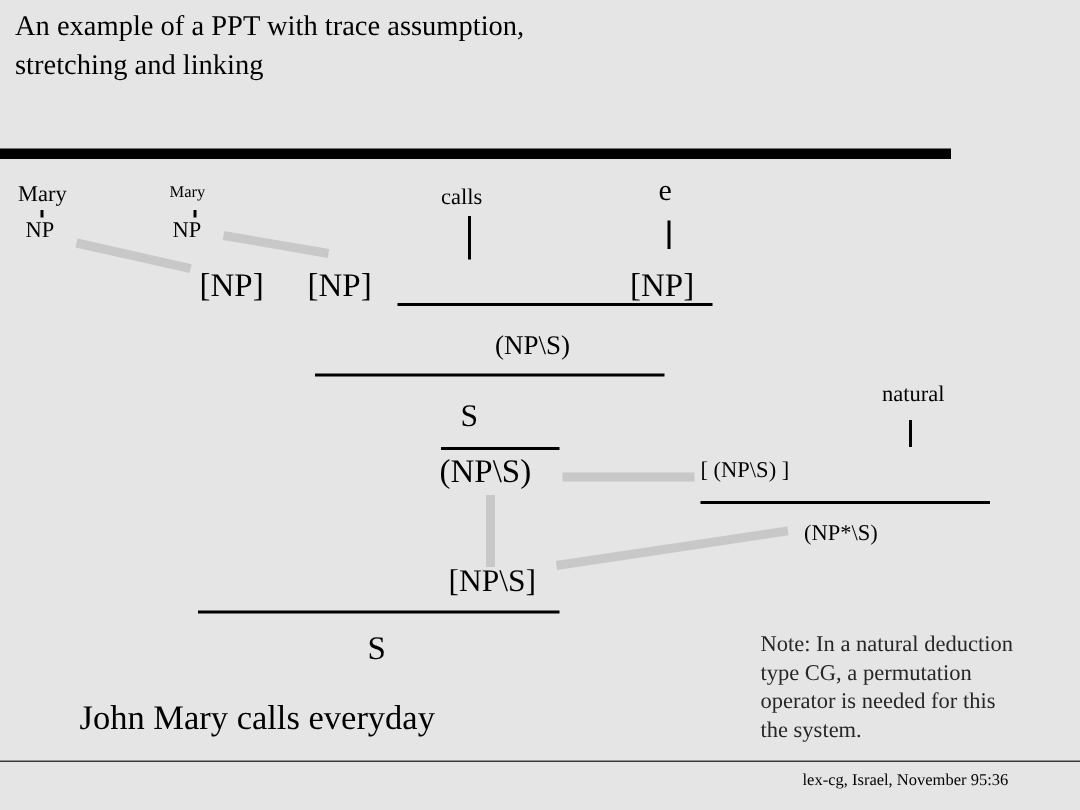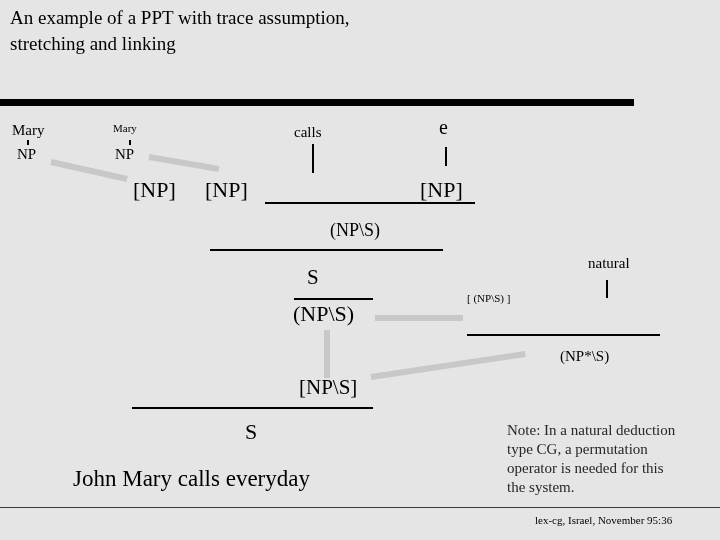--- a/index.html
+++ b/index.html
@@ -48,36 +48,36 @@
   #rule-line-1  { left: 265px; top: 202px; width: 210px; height: 2px; }
 
   #np-s-mid     { left: 330px; top: 220px; font-size: 18px; }
   #rule-line-2  { left: 210px; top: 249px; width: 233px; height: 2px; }
 
   #s-mid        { left: 307px; top: 265px; font-size: 21px; }
   #rule-line-3  { left: 294px; top: 298px; width: 79px; height: 2px; }
   #np-s-big     { left: 293px; top: 301px; font-size: 22px; }
 
   #link-hyp     { left: 375px; top: 315px; width: 88px; height: 6px; }
-  #hyp-np-s     { left: 467px; top: 292px; font-size: 11px; }
+  #hyp-np-s     { left: 467px; top: 306px; font-size: 15px; }
   #adverb-cat   { left: 556px; top: 306px; font-size: 15px; }
   #word-everyday{ left: 588px; top: 255px; font-size: 15px; }
   #everyday-edge{ left: 606px; top: 280px; width: 2px; height: 18px; }
   #rule-line-4  { left: 467px; top: 334px; width: 193px; height: 2px; }
-  #np-star-s    { left: 536px; top: 348px; font-size: 15px; margin-left: 24px; }
+  #np-star-s    { left: 536px; top: 348px; font-size: 15px; }
 
   #link-vert    { left: 324px; top: 330px; width: 6px; height: 48px; }
   #link-back    { left: 371px; top: 374px; width: 156px; height: 6px;
                   transform: rotate(-8.5deg); transform-origin: 0 50%; }
 
   #bracket-np-s { left: 299px; top: 375px; font-size: 21px; text-align: right; }
   #rule-line-5  { left: 132px; top: 407px; width: 241px; height: 2px; }
   #s-bottom     { left: 245px; top: 419px; font-size: 22px; }
 
-  #sentence     { left: 53px;  top: 466px; font-size: 23px; margin-left: 20px; }
+  #sentence     { left: 53px;  top: 466px; font-size: 23px; }
   #note         { left: 467px; top: 421px; font-size: 15px; line-height: 19px; color: #262626; margin-left: 40px; }
 
   #bottom-hr    { left: 0px;   top: 507px; width: 720px; height: 1px; }
   #footer       { left: 535px; top: 514px; font-size: 11px; }
 </style>
 </head>
 <body>
 
 <div id="slide">
 

